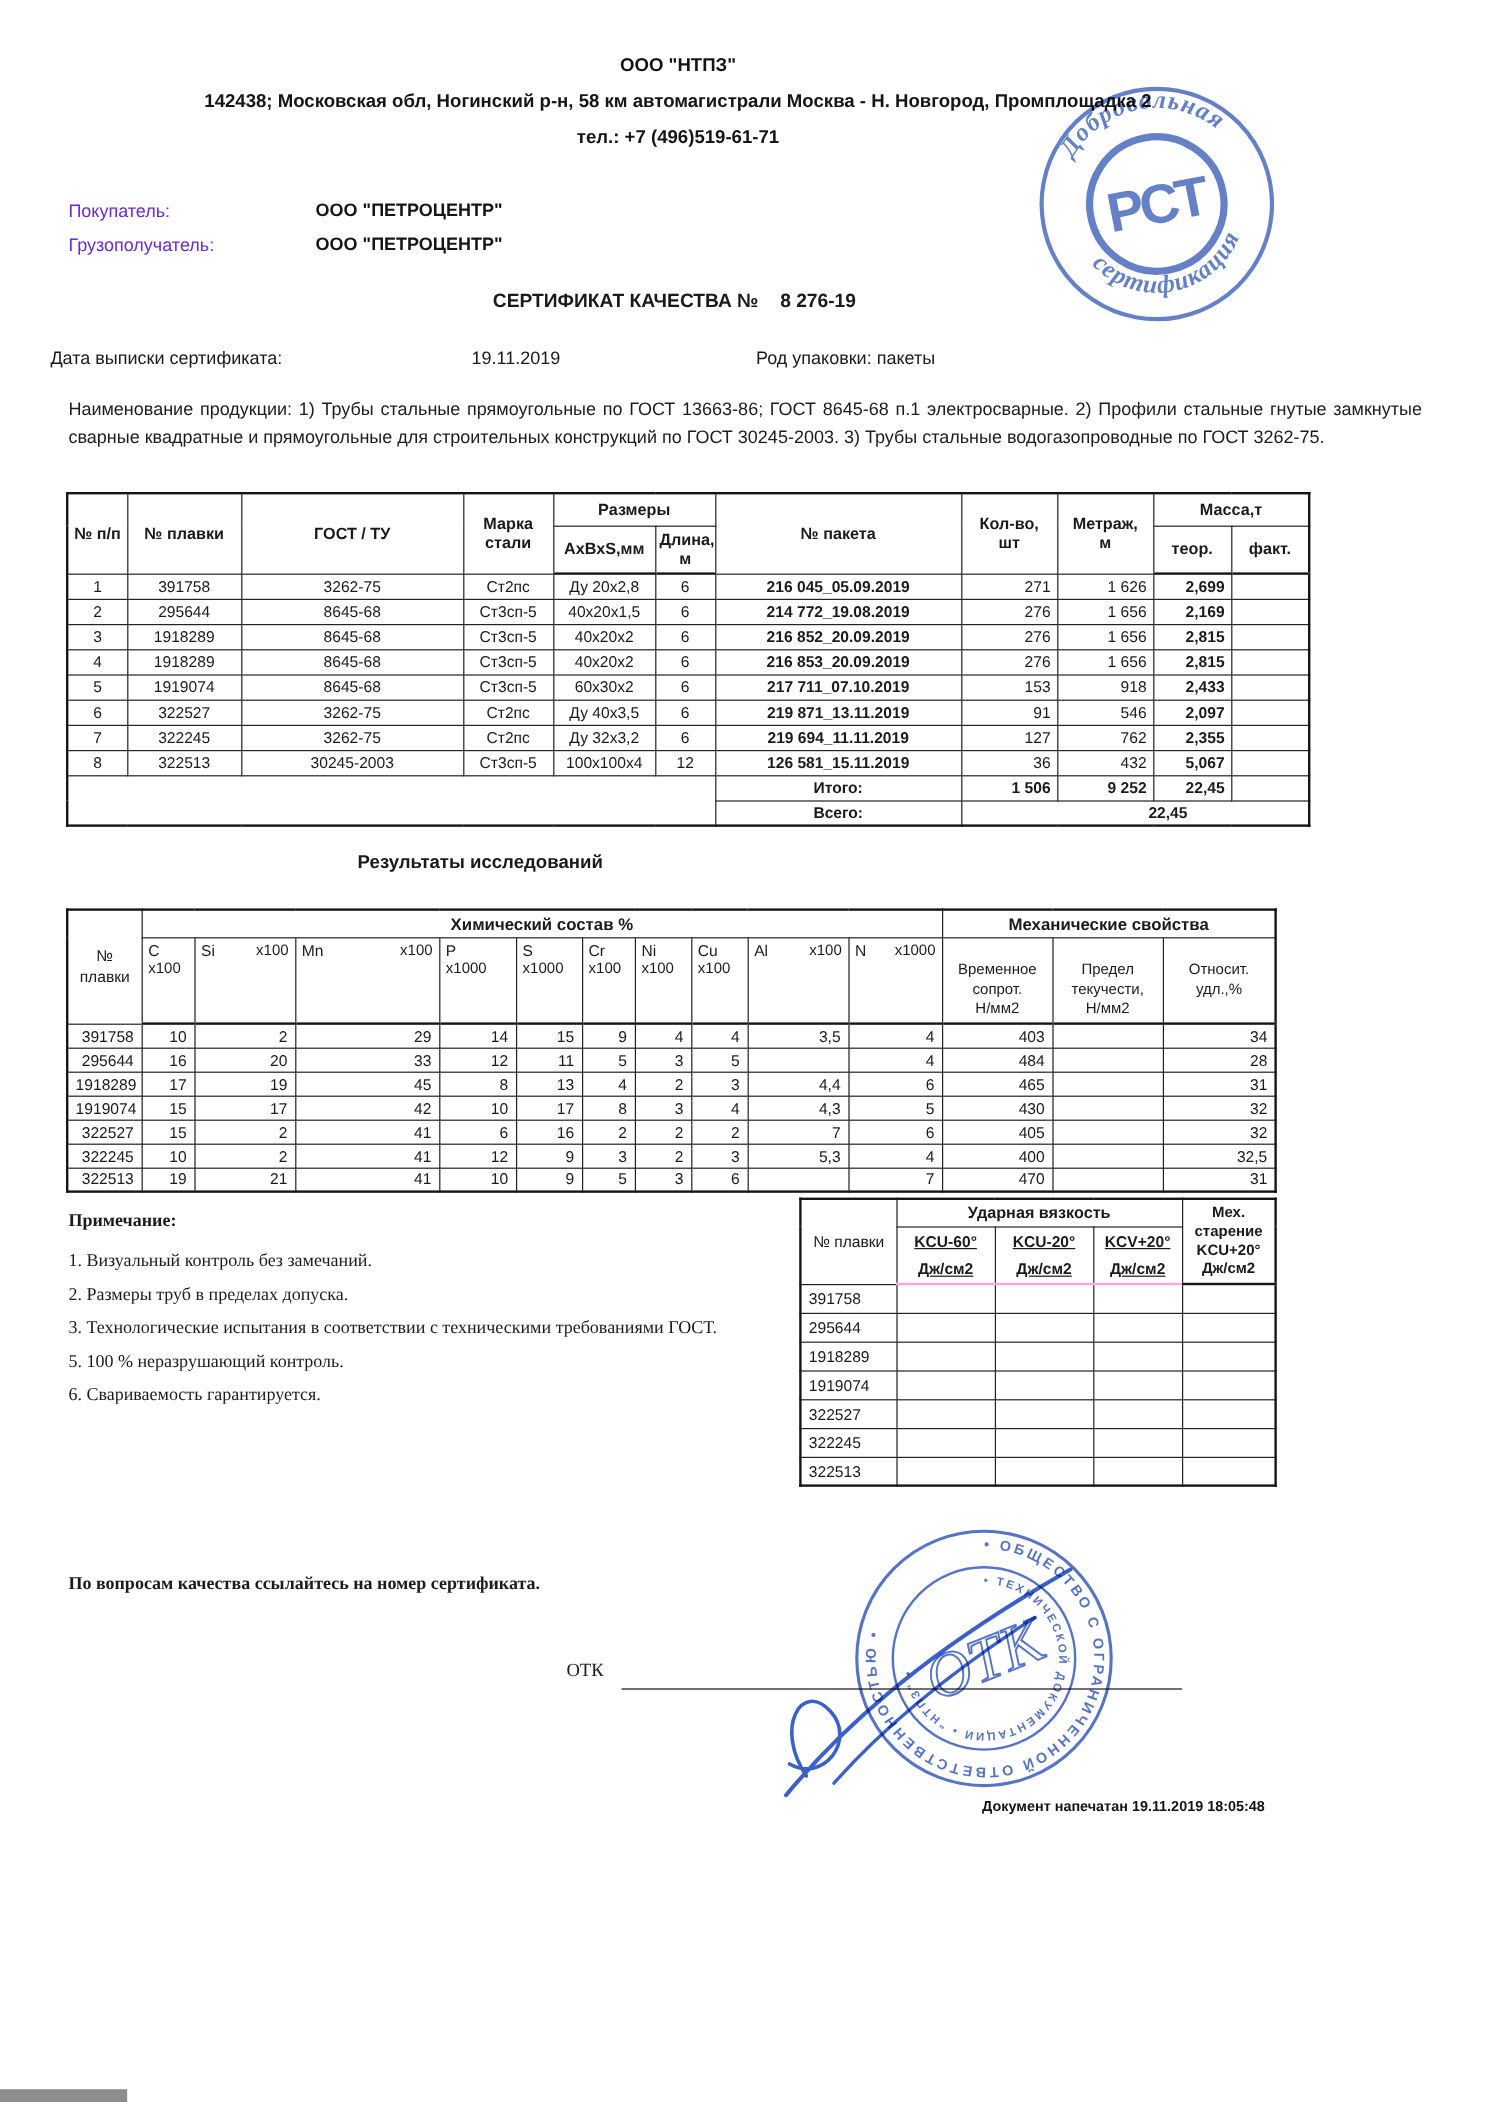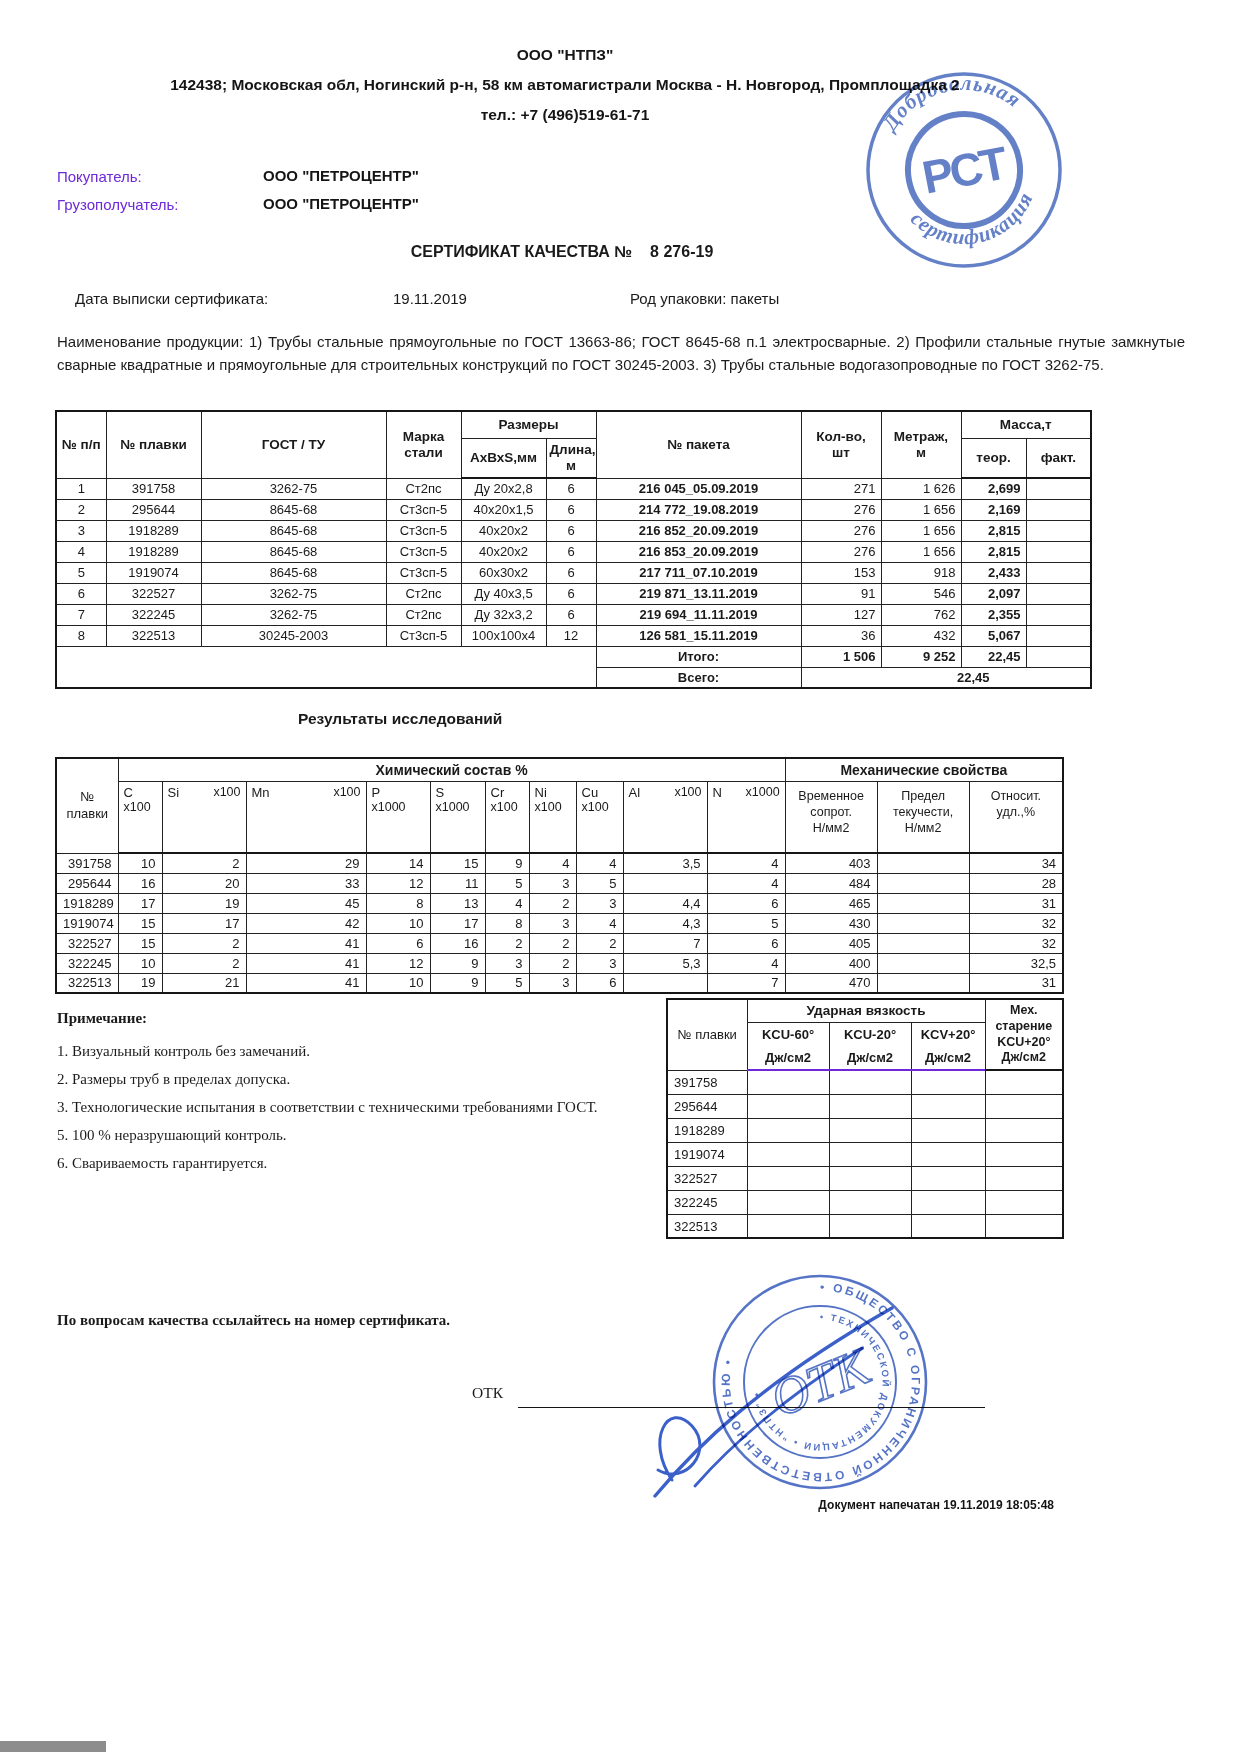--- a/index.html
+++ b/index.html
@@ -44,28 +44,28 @@
 
   
   .t2 { left:55px; top:757px; width:1007px; border:2.3px solid #161616; }
   .t2 .band { height:23px; font-size:14px; border-bottom:1.6px solid #222; }
   .t2 .heat { font-size:13px; font-weight:normal; white-space:pre-line; line-height:1.3; }
   .t2 #chem-sub-row th { height:72px; vertical-align:top; font-weight:normal; border-bottom:2px solid #161616; }
   .t2 .el { padding:3px 5px; font-size:13px; }
   .elwrap { display:flex; justify-content:space-between; flex-wrap:wrap; align-items:flex-start; }
   .el.stack .elwrap { flex-direction:column; align-items:flex-start; }
   .el .mult { font-size:12.5px; }
-  .t2 .mech { font-size:12.5px; white-space:pre-line; line-height:1.3; padding-top:6px; }
+  .t2 .mech { font-size:12.5px; white-space:pre-line; line-height:1.3; padding-top:18px; }
   .t2 tbody td { height:20px; font-size:13px; padding:0 6px; vertical-align:middle; }
 
   
   .t3 { left:666px; top:998px; width:396px; border:2.3px solid #161616; }
   .t3 .band { height:23px; font-size:13.5px; border-bottom:1.6px solid #222; }
   .t3 .heat { font-weight:normal; font-size:13px; }
-  .t3 .kcu { height:48px; font-size:13px; white-space:pre-line; line-height:1.8; border-bottom:2px solid #6d28d9; }
+  .t3 .kcu { height:48px; font-size:13px; white-space:pre-line; line-height:1.8; border-bottom:2px solid #f9a8d4;text-decoration:underline; }
   .t3 .aging { font-size:12.5px; white-space:pre-line; line-height:1.25; border-bottom:2px solid #161616; }
   .t3 tbody td { height:24px; font-size:13px; padding:0 6px; vertical-align:middle; }
 
   
   .notes { left:57px; top:1010px; width:600px; font-family:"Liberation Serif", serif; font-size:15px; color:#1b1b1b; }
   .notes-title { font-weight:bold; margin-bottom:16px; }
   .note-item { margin-bottom:11px; }
 
   
   .foot-line { left:57px; width:880px; font-family:"Liberation Serif", serif; font-size:15px; color:#1b1b1b; }
@@ -102,21 +102,21 @@
 
   <div class="abs party-label" style="left:57px; top:168px;">Покупатель:</div>
   <div class="abs party-value" style="left:263px; top:167px;">ООО "ПЕТРОЦЕНТР"</div>
   <div class="abs party-label" style="left:57px; top:196px;">Грузополучатель:</div>
   <div class="abs party-value" style="left:263px; top:195px;">ООО "ПЕТРОЦЕНТР"</div>
 
   <div class="abs title">
     <span>СЕРТИФИКАТ КАЧЕСТВА №</span><span class="cert-num">8 276-19</span>
   </div>
 
-  <div class="abs issue-label" style="left:75px; top:290px;">Дата выписки сертификата:</div>
+  <div class="abs issue-label" style="left:42px; top:290px;">Дата выписки сертификата:</div>
   <div class="abs issue-label" style="left:393px; top:290px;">19.11.2019</div>
   <div class="abs issue-label" style="left:630px; top:290px;">Род упаковки: пакеты</div>
 
   <div class="abs prod-desc">Наименование продукции: 1) Трубы стальные прямоугольные по ГОСТ  13663-86; ГОСТ 8645-68 п.1 электросварные. 2) Профили стальные гнутые замкнутые сварные квадратные и прямоугольные для строительных конструкций по ГОСТ 30245-2003. 3) Трубы стальные водогазопроводные по ГОСТ 3262-75.</div>
 
   <table class="abs t1">
     <colgroup>
       <col style="width:50px">
         <col style="width:95px">
         <col style="width:185px">

